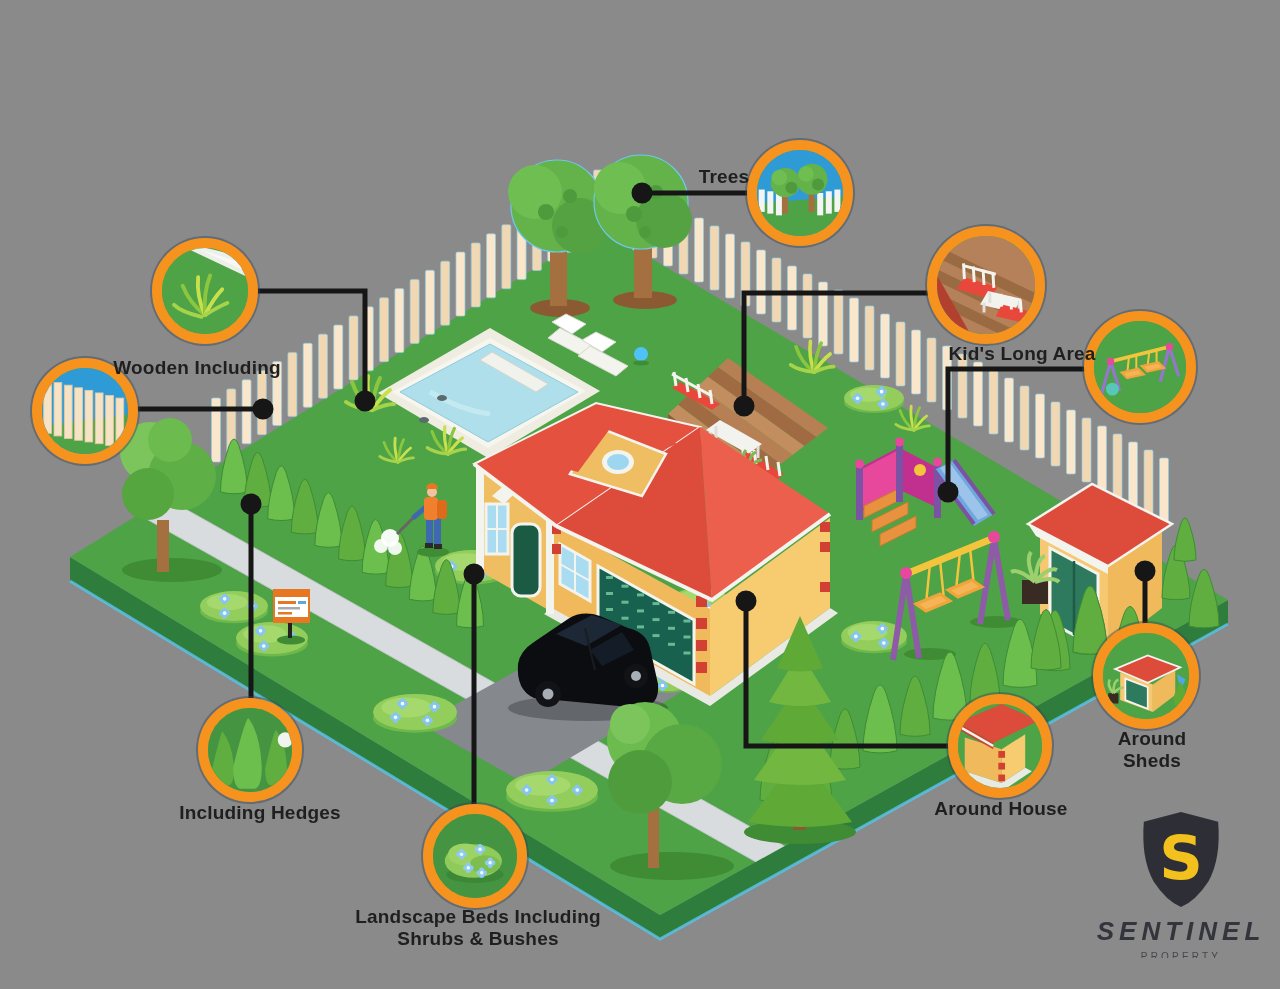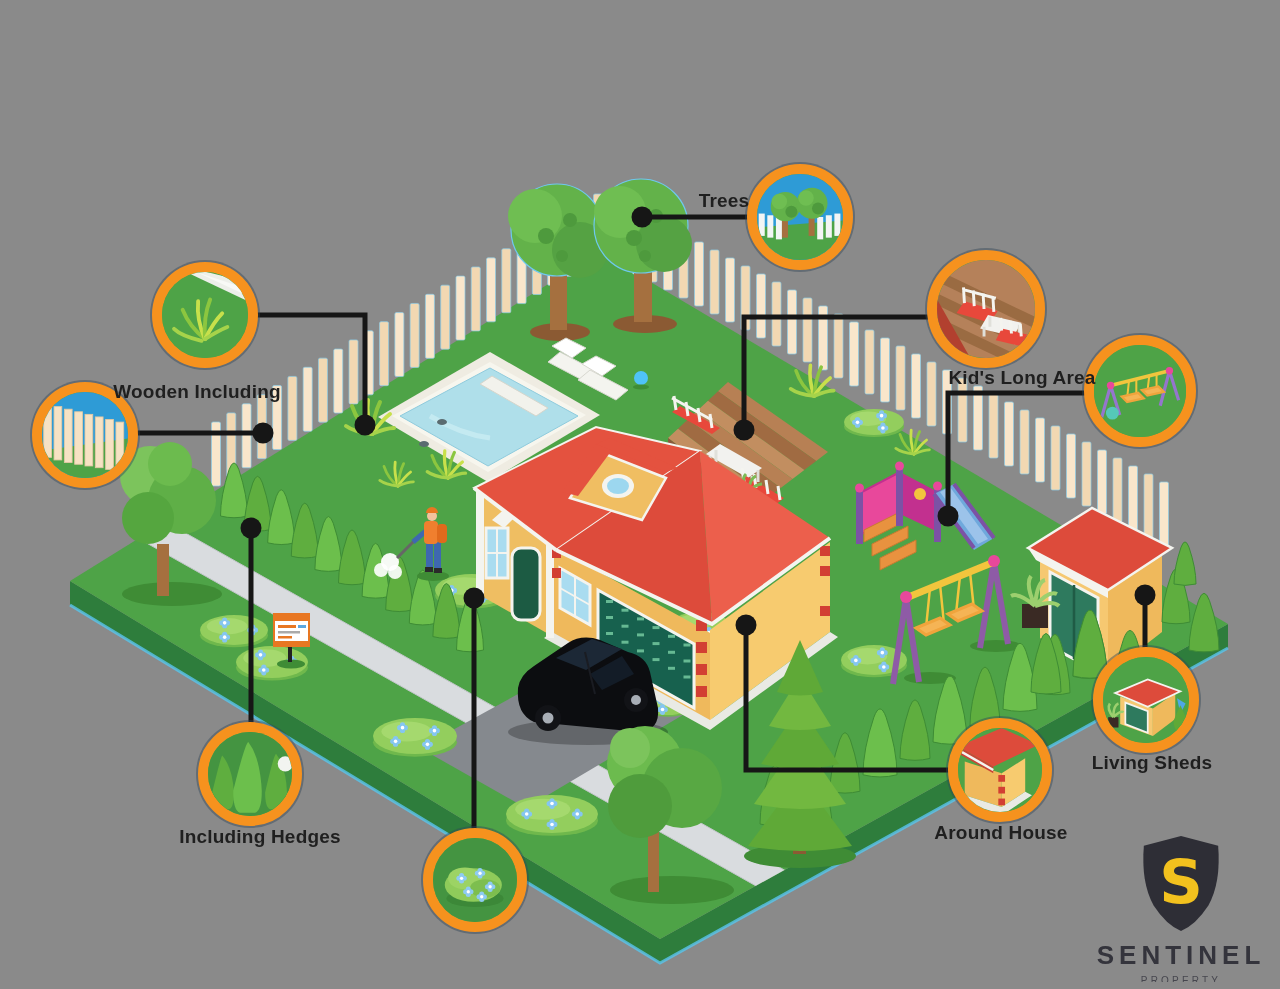--- a/index.html
+++ b/index.html
@@ -1,26 +1,26 @@
 <!DOCTYPE html>
 <html><head>
 <meta charset="utf-8">
 <style>
   html,body{margin:0;padding:0;background:#8A8A8A;}
   .stage{position:relative;width:1280px;height:958px;background:#8A8A8A;overflow:hidden;
-         font-family:"Liberation Sans",sans-serif;margin-top:24px;}
+         font-family:"Liberation Sans",sans-serif;}
   svg.scene{position:absolute;left:0;top:0;}
   .callout{position:absolute;border:10px solid #F6921E;border-radius:50%;overflow:hidden;
            box-shadow:0 0 0 2px rgba(52,70,88,.45);background:#4EA347;box-sizing:border-box;}
   .callout svg{display:block;width:100%;height:100%;}
   .lbl{position:absolute;transform:translateX(-50%);font-weight:bold;font-size:19px;line-height:1.16;
        color:#1F1F1F;white-space:pre-line;text-align:center;letter-spacing:.2px;}
   .logo{position:absolute;left:1096px;top:810px;width:170px;text-align:center;}
   .logo .shield{display:block;margin:0 auto;}
-  .logo .name{font-weight:bold;font-size:26px;letter-spacing:5px;color:#34343C;margin-top:8px;}
+  .logo .name{font-weight:bold;font-size:26px;letter-spacing:5px;color:#34343C;margin-top:8px;font-style:italic;}
   .logo .tag{font-size:10px;letter-spacing:3.2px;color:#46464E;margin-top:4px;}
 </style>
 </head>
 <body>
 
 <div class="stage">
 
 <svg class="scene" width="1280" height="989" viewBox="0 0 1280 989">
   <defs>
     <clipPath id="lawnClip">
@@ -800,23 +800,25 @@
             <circle r="3" cy="3.2" fill="#8ECBF2"></circle>
             <circle r="2" fill="#FFFFFF"></circle>
           </g>
     </g>
   </svg>
 </div>
 
 <div class="lbl" style="left:724px;top:166px">Trees</div>
 <div class="lbl" style="left:197px;top:357px">Wooden Including</div>
 <div class="lbl" style="left:1022px;top:343px">Kid's Long Area</div>
-<div class="lbl" style="left:1152px;top:728px">Living Sheds</div>
+<div class="lbl" style="left:1152px;top:728px">Around Sheds</div>
 <div class="lbl" style="left:1001px;top:798px">Around House</div>
 <div class="lbl" style="left:260px;top:802px">Including Hedges</div>
+<div class="lbl" style="left:478px;top:906px">Landscape Beds Including
+Shrubs &amp; Bushes</div>
 
 <div class="logo">
   <svg class="shield" width="88" height="98" viewBox="0 0 90 100">
     <path d="M45,2 L83,12 Q86,50 73,73 Q60,93 45,99 Q30,93 17,73 Q4,50 7,12 Z" fill="#2E2E36"></path>
     <text x="45" y="70" text-anchor="middle" style="font:bold 62px 'DejaVu Sans',sans-serif;fill:#F2C11E">S</text>
   </svg>
   <div class="name">SENTINEL</div>
   <div class="tag">PROPERTY SOLUTIONS</div>
 </div>
 

